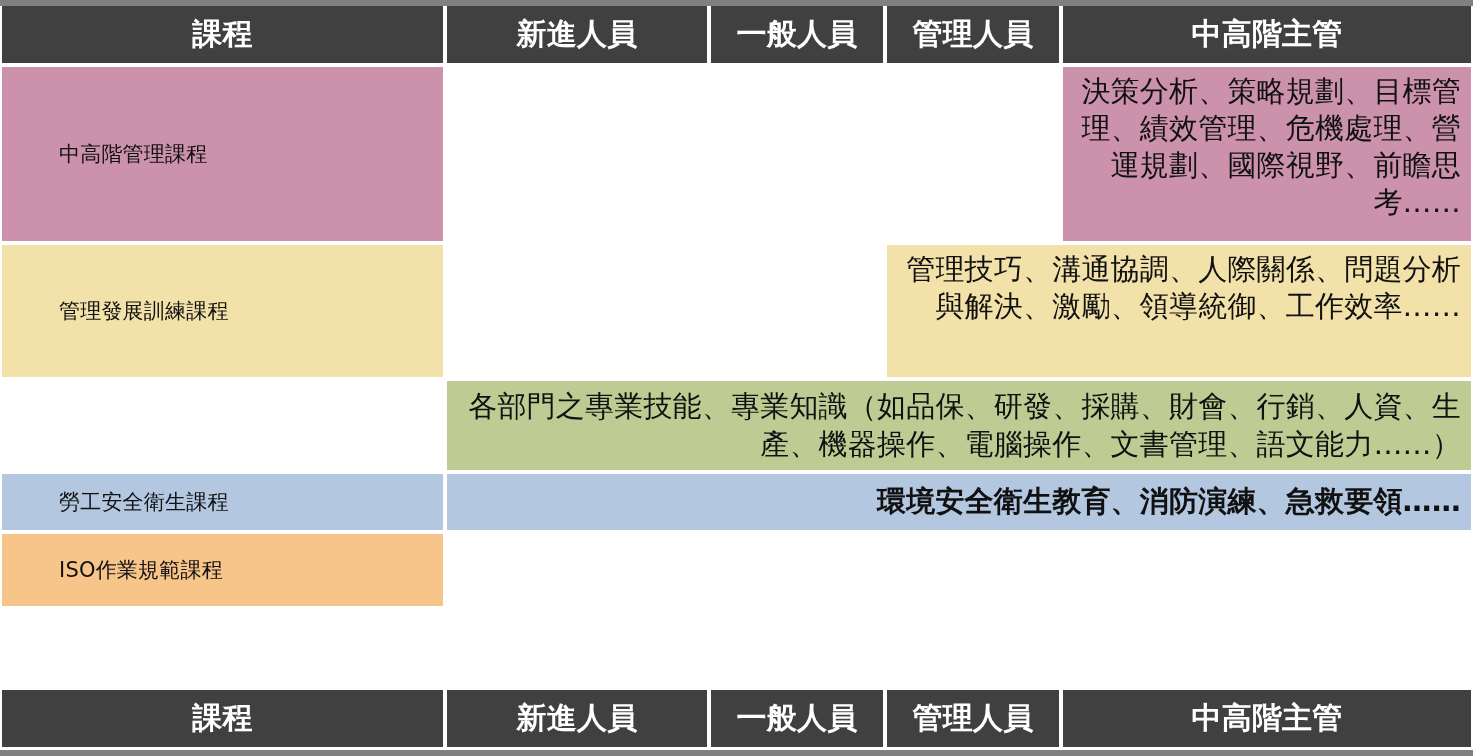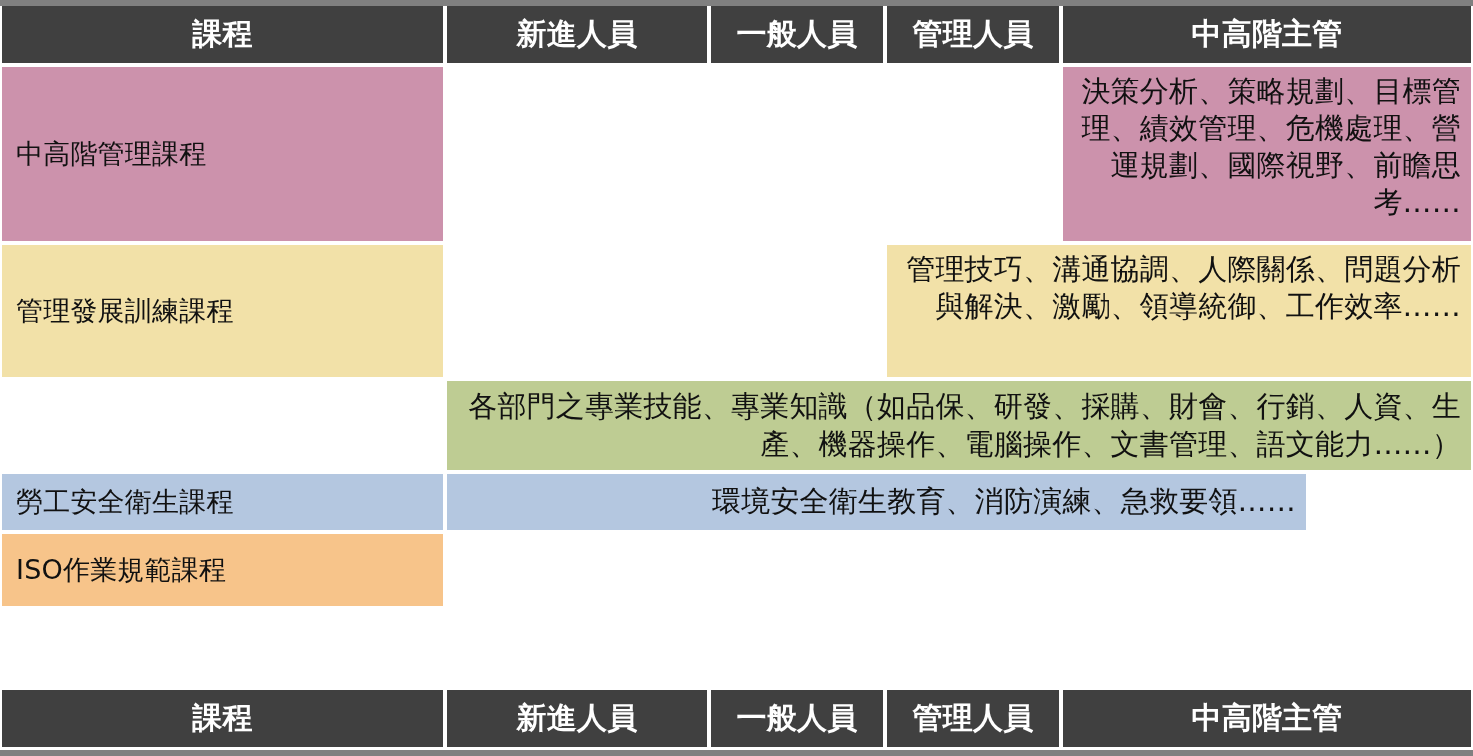--- a/index.html
+++ b/index.html
@@ -60,24 +60,25 @@
   
   .c-pink   { background: #CC92AC; }
   .c-yellow { background: #F2E1A8; }
   .c-green  { background: #BECC93; }
   .c-blue   { background: #B4C7E0; }
   .c-orange { background: #F7C48A; }
   .c-purple { background: #C3B6DB; }
   .c-none   { background: #ffffff; }
 
   .label-cell .cell-text {
-    font-size: 27px;
+    font-size: 21px;
     color: #111111;
     text-align: left;
     padding-left: 14px;
+    margin-left: 43px;
   }
 
   .content-cell .cell-text {
     font-size: 29px;
     color: #111111;
     text-align: right;
     padding: 0 10px 0 14px;
   }
 
   .content-cell.align-top {
@@ -136,21 +137,21 @@
   <div class="row" style="top:375px; height:89px;">
     <div class="cell content-cell c-green" style="left:447px; top:0; width:1024px; height:89px;">
       <span class="cell-text">各部門之專業技能、專業知識（如品保、研發、採購、財會、行銷、人資、生產、機器操作、電腦操作、文書管理、語文能力……）</span>
     </div>
   </div>
 
   <div class="row" style="top:468px; height:56px;">
     <div class="cell label-cell c-blue" style="left:2px; top:0; width:441px; height:56px;">
       <span class="cell-text">勞工安全衛生課程</span>
     </div>
-    <div class="cell content-cell c-blue" style="left:447px; top:0; width:859px; height:56px;">
+    <div class="cell content-cell c-blue" style="left:447px; top:0; width:1024px; height:56px;font-weight:bold;">
       <span class="cell-text">環境安全衛生教育、消防演練、急救要領……</span>
     </div>
   </div>
 
   <div class="row" style="top:528px; height:56px;">
     <div class="cell label-cell c-orange" style="left:2px; top:0; width:441px; height:72px;">
       <span class="cell-text">ISO作業規範課程</span>
     </div>
   </div>
 

